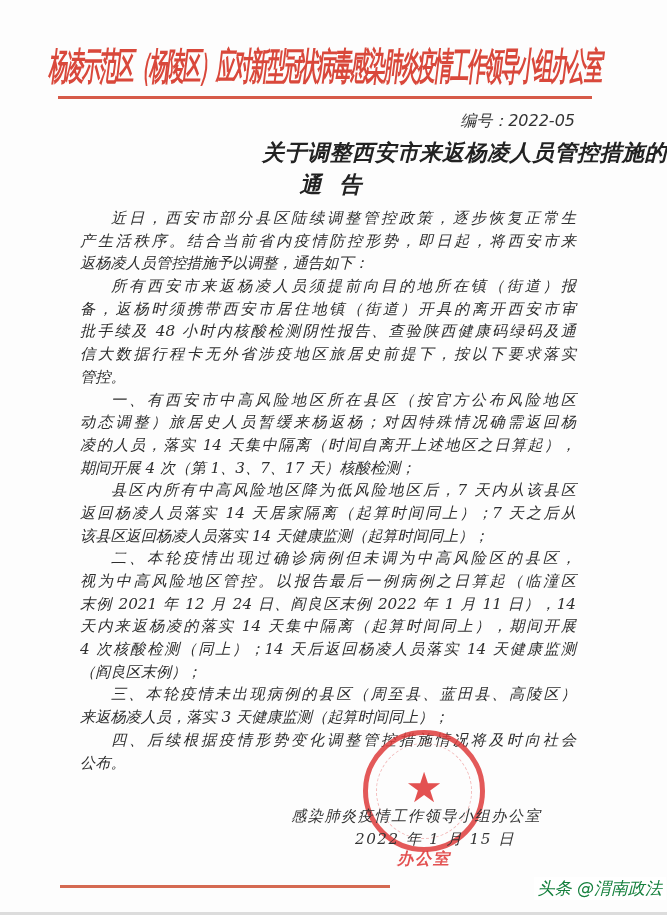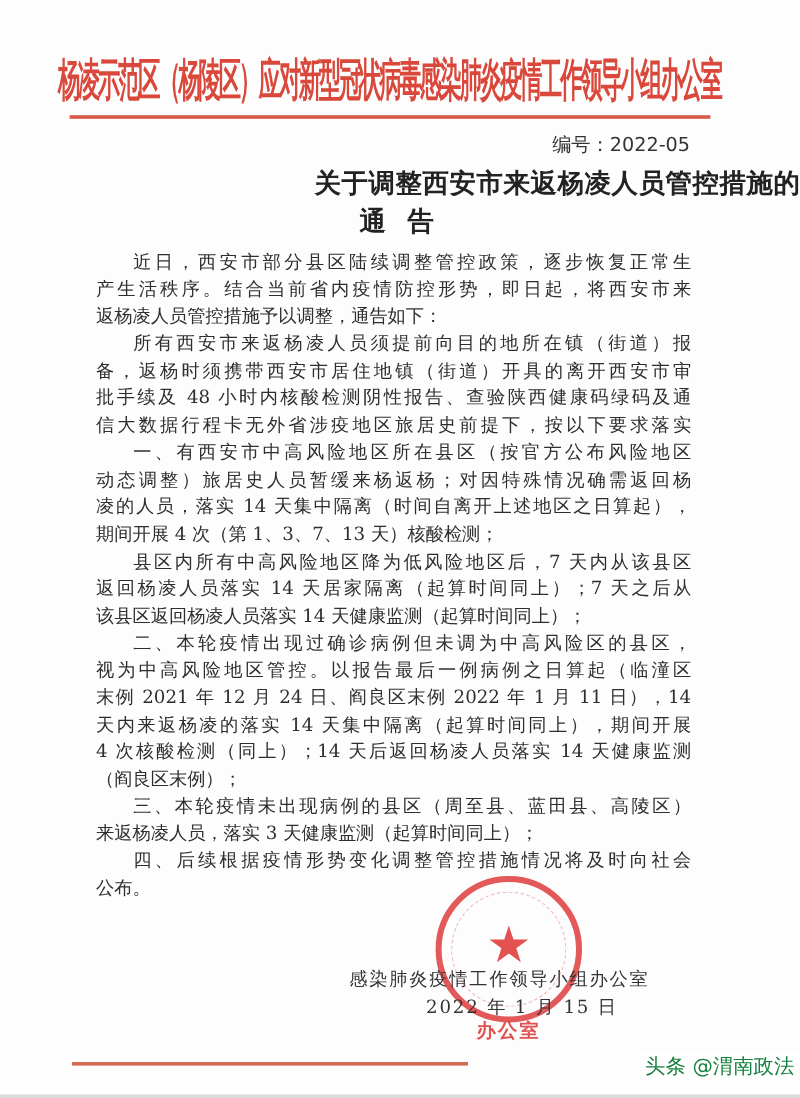--- a/index.html
+++ b/index.html
@@ -1,17 +1,17 @@
 <!DOCTYPE html>
 <html><head>
 <meta charset="utf-8">
 <style>
   html,body{margin:0;padding:0;background:#ffffff;}
   body{width:667px;height:915px;position:relative;overflow:hidden;font-family:"DejaVu Serif","Liberation Serif",serif;color:#2a2a2a;}
-  .page{position:absolute;left:0;top:0;width:667px;height:915px;background:#fdfdfd;}
+  .page{position:absolute;left:0;top:0;width:667px;height:915px;background:#fdfdfd;font-style:italic;}
   .hdr{position:absolute;left:56px;top:40px;width:536px;height:54px;display:flex;align-items:center;justify-content:center;}
   .hdr span{display:inline-block;font-family:"DejaVu Sans","Liberation Sans",sans-serif;font-weight:bold;color:#d9483b;font-size:30px;letter-spacing:-3px;transform:scaleX(0.62) scaleY(1.25);transform-origin:center;white-space:nowrap;}
   .redline{position:absolute;left:58px;width:534px;height:3px;background:#d65a48;}
   .docno{position:absolute;right:92px;top:111px;font-family:"DejaVu Sans","Liberation Sans",sans-serif;font-size:16px;color:#333;letter-spacing:0px;}
   .title1{position:absolute;left:0;width:667px;top:138px;text-align:right;font-size:22px;font-weight:bold;color:#222;letter-spacing:0.5px;}
   .title2{position:absolute;left:0;width:667px;top:170px;text-align:center;font-size:22px;font-weight:bold;color:#222;letter-spacing:18px;padding-left:12px;box-sizing:border-box;}
   .body{position:absolute;left:80px;top:207px;width:496px;}
   .line{height:22.7px;line-height:22.7px;font-size:15.2px;white-space:nowrap;text-align:justify;text-align-last:justify;color:#2e2e2e;}
   .line.ind{padding-left:31px;}
   .line.last{text-align-last:left;}
@@ -40,24 +40,25 @@
   <div class="title2">通告</div>
 
   <div class="body">
     <div class="line ind">近日，西安市部分县区陆续调整管控政策，逐步恢复正常生</div>
     <div class="line">产生活秩序。结合当前省内疫情防控形势，即日起，将西安市来</div>
     <div class="line last">返杨凌人员管控措施予以调整，通告如下：</div>
     <div class="line ind">所有西安市来返杨凌人员须提前向目的地所在镇（街道）报</div>
     <div class="line">备，返杨时须携带西安市居住地镇（街道）开具的离开西安市审</div>
     <div class="line">批手续及 48 小时内核酸检测阴性报告、查验陕西健康码绿码及通</div>
     <div class="line">信大数据行程卡无外省涉疫地区旅居史前提下，按以下要求落实</div>
+    <div class="line last">管控。</div>
     <div class="line ind">一、有西安市中高风险地区所在县区（按官方公布风险地区</div>
     <div class="line">动态调整）旅居史人员暂缓来杨返杨；对因特殊情况确需返回杨</div>
     <div class="line">凌的人员，落实 14 天集中隔离（时间自离开上述地区之日算起），</div>
-    <div class="line last">期间开展 4 次（第 1、3、7、13 天）核酸检测；</div>
+    <div class="line last">期间开展 4 次（第 1、3、7、17 天）核酸检测；</div>
     <div class="line ind">县区内所有中高风险地区降为低风险地区后，7 天内从该县区</div>
     <div class="line">返回杨凌人员落实 14 天居家隔离（起算时间同上）；7 天之后从</div>
     <div class="line last">该县区返回杨凌人员落实 14 天健康监测（起算时间同上）；</div>
     <div class="line ind">二、本轮疫情出现过确诊病例但未调为中高风险区的县区，</div>
     <div class="line">视为中高风险地区管控。以报告最后一例病例之日算起（临潼区</div>
     <div class="line">末例 2021 年 12 月 24 日、阎良区末例 2022 年 1 月 11 日），14</div>
     <div class="line">天内来返杨凌的落实 14 天集中隔离（起算时间同上），期间开展</div>
     <div class="line">4 次核酸检测（同上）；14 天后返回杨凌人员落实 14 天健康监测</div>
     <div class="line last">（阎良区末例）；</div>
     <div class="line ind">三、本轮疫情未出现病例的县区（周至县、蓝田县、高陵区）</div>

